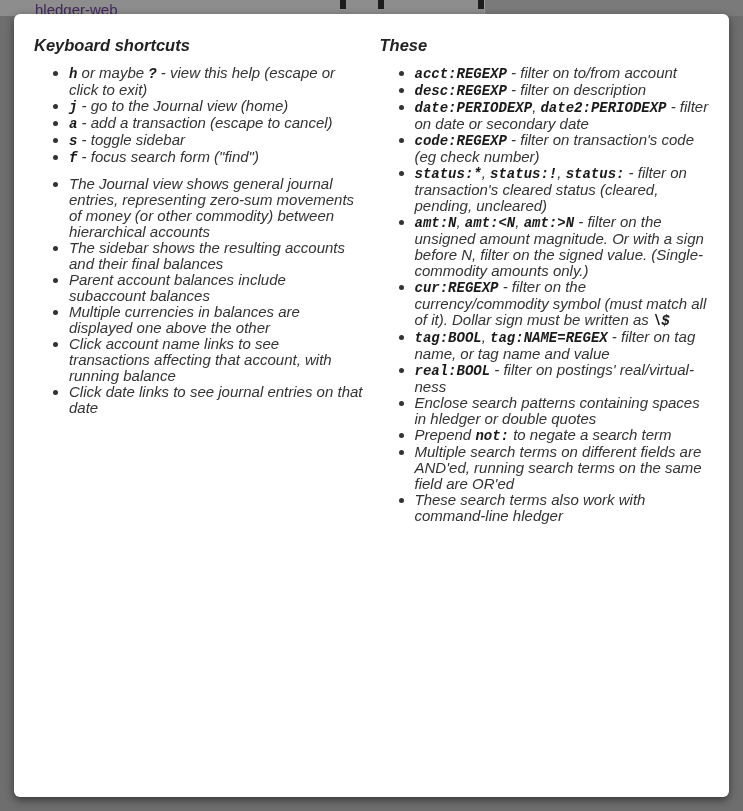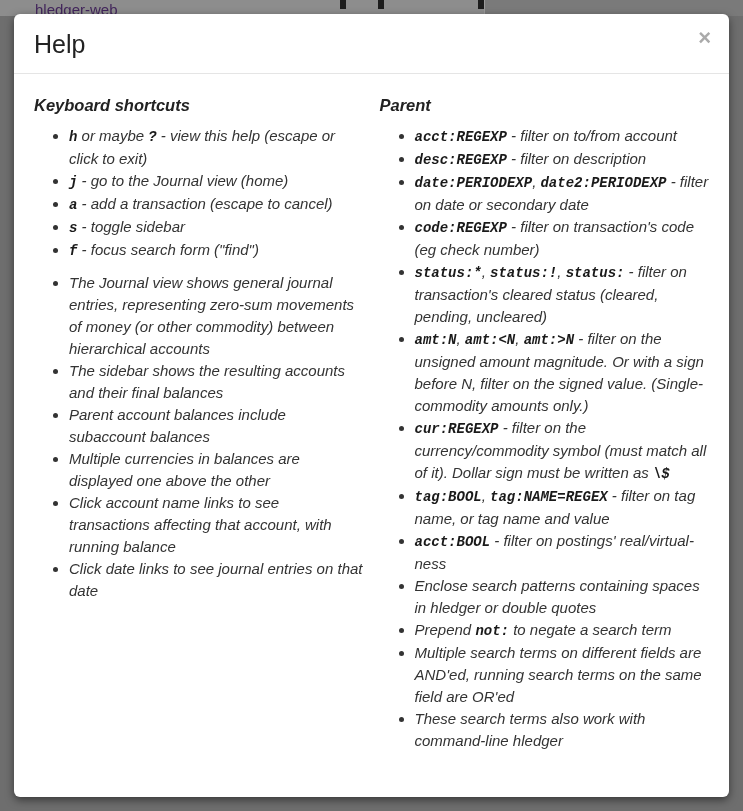--- a/index.html
+++ b/index.html
@@ -86,21 +86,21 @@
     color: #222;
     margin: 18px 0 10px 0;
   }
   .help-column .section-heading:first-child { margin-top: 2px; }
 
   .help-list {
     list-style: disc;
     margin: 0 0 10px 0;
     padding-left: 35px;
     font-size: 15px;
-    line-height: 22px;
+    line-height: 16px;
     color: var(--text);
   }
   .help-list li { padding: 0; }
 
   code {
     font-family: "Liberation Mono", "DejaVu Sans Mono", monospace;
     font-weight: bold;
     font-size: 14px;
     color: #1a1a1a;
     white-space: nowrap;
@@ -111,55 +111,51 @@
 
 <div class="backdrop-strip">
   <span class="backdrop-brand">hledger-web</span>
   <span class="backdrop-vline"></span>
   <span class="heading-fragment frag-1"></span>
   <span class="heading-fragment frag-2"></span>
   <span class="heading-fragment frag-3"></span>
 </div>
 
 <div class="modal">
-  <div class="modal-header">
-    <h2 class="modal-title">Help</h2>
-    <button class="close-button">×</button>
-  </div>
   <div class="modal-body">
     <div class="help-column">
         <h3 class="section-heading">Keyboard shortcuts</h3>
         <ul class="help-list">
           <li><code>h</code> or maybe <code>?</code> - view this help (escape or click to exit)</li>
           <li><code>j</code> - go to the Journal view (home)</li>
           <li><code>a</code> - add a transaction (escape to cancel)</li>
           <li><code>s</code> - toggle sidebar</li>
           <li><code>f</code> - focus search form ("find")</li>
         </ul>
         <ul class="help-list">
           <li>The Journal view shows general journal entries, representing zero-sum movements of money (or other commodity) between hierarchical accounts</li>
           <li>The sidebar shows the resulting accounts and their final balances</li>
           <li>Parent account balances include subaccount balances</li>
           <li>Multiple currencies in balances are displayed one above the other</li>
           <li>Click account name links to see transactions affecting that account, with running balance</li>
           <li>Click date links to see journal entries on that date</li>
         </ul>
       </div>
     <div class="help-column">
-        <h3 class="section-heading">Parent</h3>
+        <h3 class="section-heading">These</h3>
         <ul class="help-list">
           <li><code>acct:REGEXP</code> - filter on to/from account</li>
           <li><code>desc:REGEXP</code> - filter on description</li>
           <li><code>date:PERIODEXP</code>, <code>date2:PERIODEXP</code> - filter on date or secondary date</li>
           <li><code>code:REGEXP</code> - filter on transaction's code (eg check number)</li>
           <li><code>status:*</code>, <code>status:!</code>, <code>status:</code> - filter on transaction's cleared status (cleared, pending, uncleared)</li>
           <li><code>amt:N</code>, <code>amt:&lt;N</code>, <code>amt:&gt;N</code> - filter on the unsigned amount magnitude. Or with a sign before N, filter on the signed value. (Single-commodity amounts only.)</li>
           <li><code>cur:REGEXP</code> - filter on the currency/commodity symbol (must match all of it). Dollar sign must be written as <code>\$</code></li>
           <li><code>tag:BOOL</code>, <code>tag:NAME=REGEX</code> - filter on tag name, or tag name and value</li>
-          <li><code>acct:BOOL</code> - filter on postings' real/virtual-ness</li>
+          <li><code>real:BOOL</code> - filter on postings' real/virtual-ness</li>
           <li>Enclose search patterns containing spaces in hledger or double quotes</li>
           <li>Prepend <code>not:</code> to negate a search term</li>
           <li>Multiple search terms on different fields are AND'ed, running search terms on the same field are OR'ed</li>
           <li>These search terms also work with command-line hledger</li>
         </ul>
       </div>
   </div>
 </div>
 
 </body></html>

